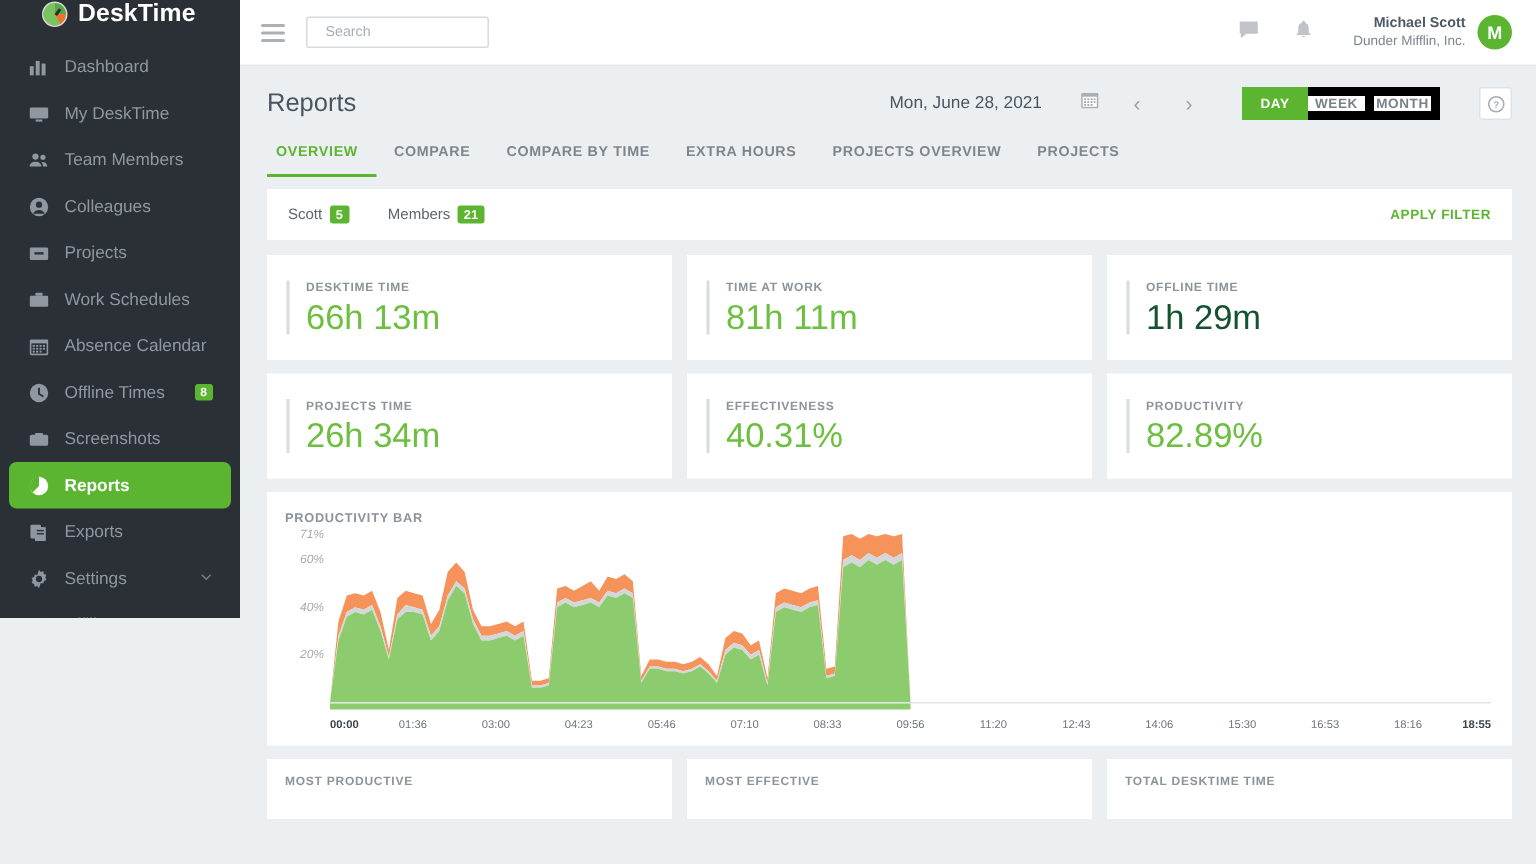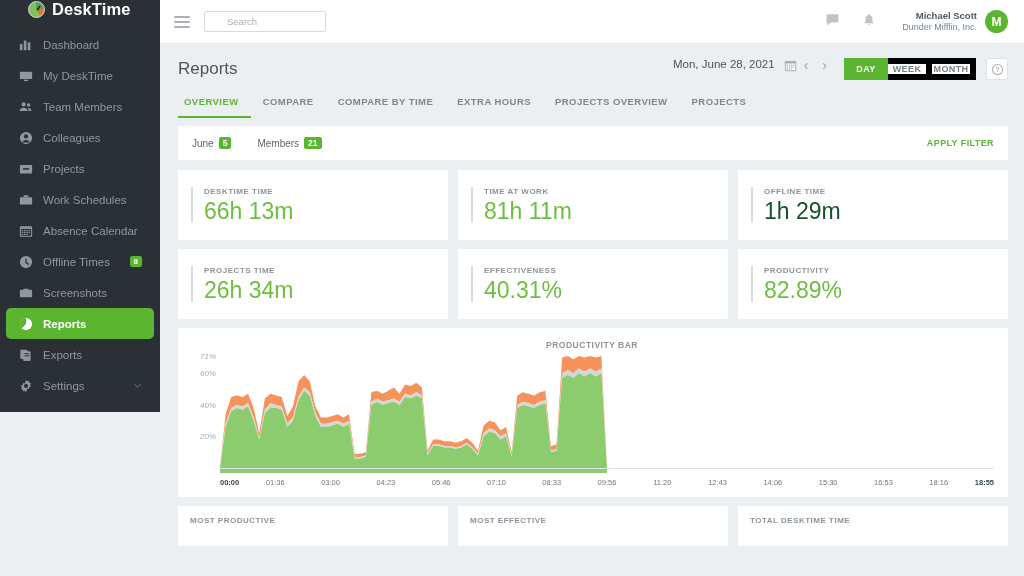--- a/index.html
+++ b/index.html
@@ -55,42 +55,42 @@
   .main { flex: 1; height: 576px; display: flex; flex-direction: column; background: #eceff1; overflow: hidden; }
 
   .topbar {
     height: 44px; background: #fff; display: flex; align-items: center;
     padding: 0 16px 0 14px; flex: 0 0 44px; border-bottom: 1px solid #e6e9eb;
   }
   .hamburger { width: 16px; height: 12px; display: flex; flex-direction: column; justify-content: space-between; cursor: pointer; }
   .hamburger span { display: block; height: 2px; background: #aab0b6; border-radius: 1px; }
   .search-box {
     margin-left: 14px; width: 122px; height: 21px; border: 1px solid #d6dade;
-    border-radius: 2px; display: flex; align-items: center; padding: 0 22px;
+    border-radius: 2px; display: flex; align-items: center; padding: 0 12px;
   }
   .search-box input {
     border: 0; outline: 0; flex: 1; font-size: 9.5px; color: #9aa1a8;
     font-family: "Liberation Sans", sans-serif; background: transparent;
   }
   .search-box input::placeholder { color: #a8aeb4; }
   .spacer { flex: 1; }
   .top-icon { margin-left: 22px; cursor: pointer; opacity: .55; }
   .user-block { display: flex; align-items: center; gap: 8px; margin-left: 26px; cursor: pointer; }
   .user-names { text-align: right; line-height: 1.25; }
   .user-name { font-size: 9.5px; font-weight: bold; color: #4d5a66; }
   .user-org { font-size: 9px; color: #7c858e; }
   .avatar {
     width: 23px; height: 23px; border-radius: 50%; background: #5cb531;
     color: #fff; font-size: 12px; font-weight: bold;
     display: flex; align-items: center; justify-content: center;
   }
 
   .page-head { display: flex; align-items: center; padding: 14px 16px 6px 18px; }
   .page-title { font-size: 17px; color: #4a565f; font-weight: normal; }
-  .date-ctl { display: flex; gap: 0; }
+  .date-ctl { display: flex; align-items: center; gap: 16px; }
   .date-text { font-size: 11.5px; color: #4a565f; margin-right: 9px; }
   .cal-ico, .nav-arrow { cursor: pointer; }
   .nav-arrow { font-size: 14px; color: #9aa2a9; padding: 0 7px; line-height: 1; }
   .seg { display: flex; margin-left: 10px; }
   .seg button {
     height: 22px; min-width: 44px; border: 6px solid #000000; background: #fff;
     font-size: 9px; font-weight: bold; color: #77818a; letter-spacing: .4px;
     cursor: pointer; font-family: "Liberation Sans", sans-serif;
   }
   .seg button + button { border-left: 0; }
@@ -130,21 +130,21 @@
   .stat-card {
     flex: 1; background: #fff; height: 70px; display: flex; align-items: center;
     padding-left: 13px;
   }
   .stat-inner { border-left: 2px solid #d8dcdf; padding-left: 11px; }
   .stat-label { font-size: 8px; font-weight: bold; letter-spacing: .5px; color: #8b949b; margin-bottom: 4px; }
   .stat-value { font-size: 23px; color: #6cbf3f; font-weight: normal; line-height: 1; }
   .stat-value.red { color: #14532d; }
 
   
-  .chart-card { background: #fff; padding: 12px 14px 8px 12px; text-align: center; }
+  .chart-card { background: #fff; padding: 12px 14px 8px 12px; }
   .chart-title { font-size: 8.5px; font-weight: bold; letter-spacing: .5px; color: #8b949b; margin-bottom: 6px; }
   .chart-area { position: relative; height: 112px; display: flex; }
   .y-axis { width: 30px; position: relative; flex: 0 0 30px; }
   .y-tick {
     position: absolute; right: 4px; font-size: 8px; color: #a4abb1;
     transform: translateY(-50%); white-space: nowrap; font-style: italic;
   }
   .plot { flex: 1; position: relative; }
   .plot svg { display: block; width: 100%; height: 112px; }
   .x-axis-line { height: 1px; background: #e2e5e8; margin: 0 0 0 30px; }
@@ -400,21 +400,21 @@
         <div class="tab">COMPARE BY TIME</div>
         <div class="tab">EXTRA HOURS</div>
         <div class="tab">PROJECTS OVERVIEW</div>
         <div class="tab">PROJECTS</div>
       </div>
 
     <div class="content">
 
       <div class="filter-bar">
         <div class="filter-chip">
-          <span class="filter-chip-label">June</span>
+          <span class="filter-chip-label">Scott</span>
           <span class="chip-badge">5</span>
         </div>
         <div class="filter-chip">
           <span class="filter-chip-label">Members</span>
           <span class="chip-badge">21</span>
         </div>
         <span class="apply-filter">APPLY FILTER</span>
       </div>
 
       <div class="cards" id="cards1">

